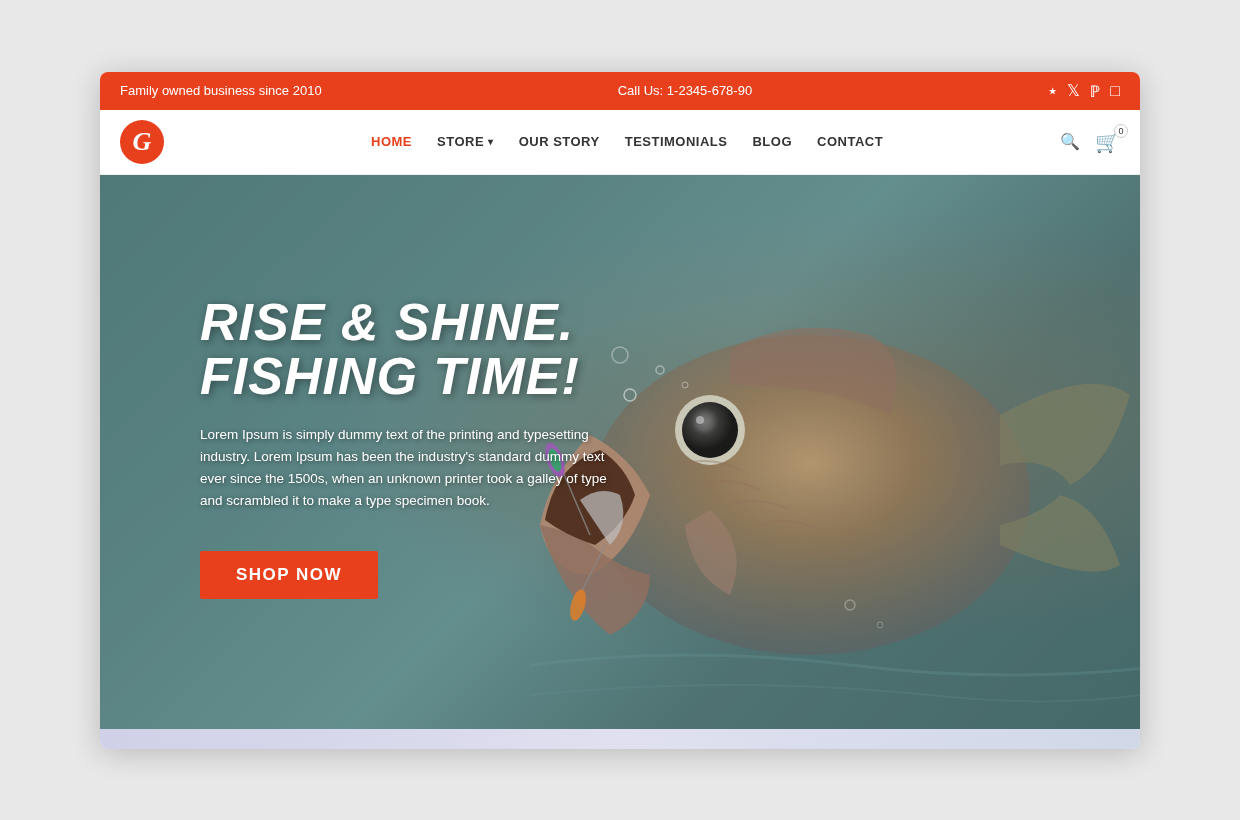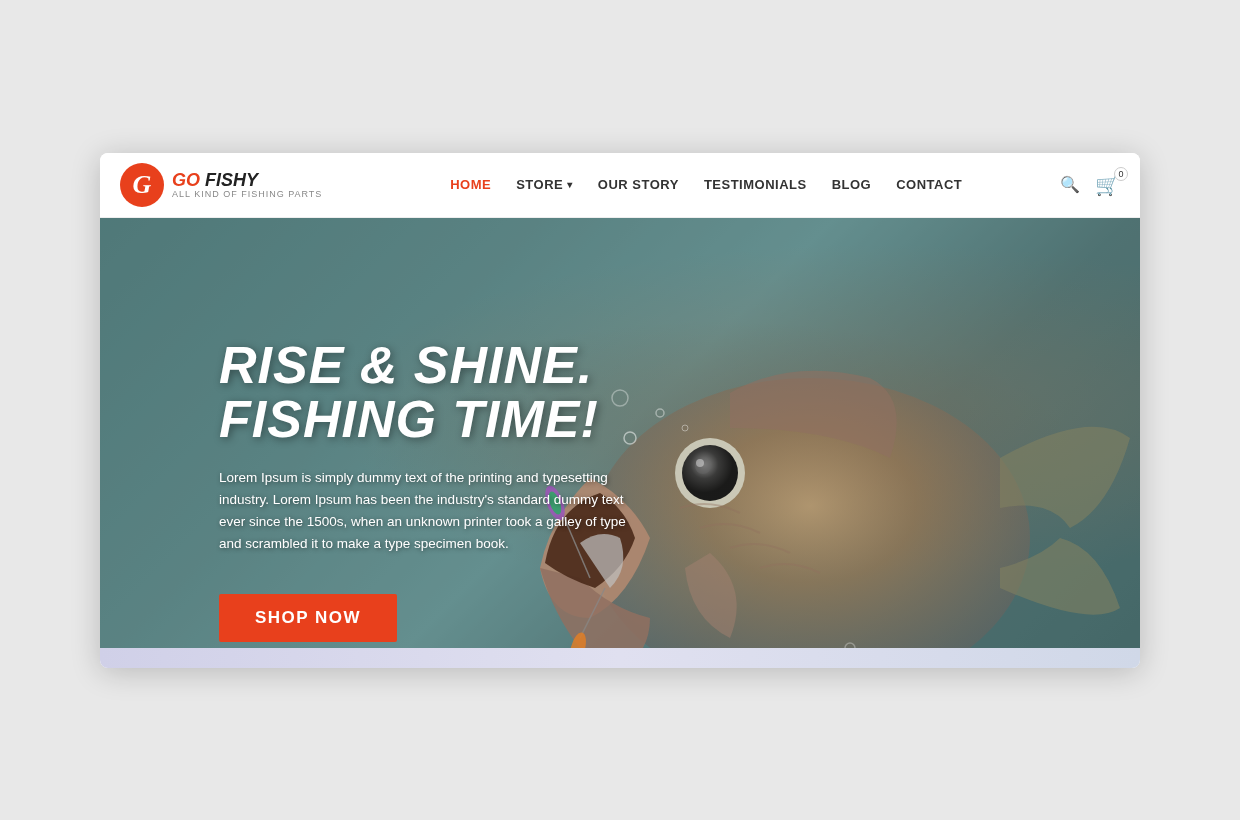--- a/index.html
+++ b/index.html
@@ -169,24 +169,23 @@
       border-radius: 50%;
       display: flex;
       align-items: center;
       justify-content: center;
     }
 
     
     .hero {
       position: relative;
       width: 100%;
-      height: 430px;
+      height: 554px;
       overflow: hidden;
       background: #4a7a7a;
-      padding-left: 19px;
     }
 
     .hero-bg {
       position: absolute;
       inset: 0;
       background: 
         radial-gradient(ellipse at 75% 45%, rgba(180,130,90,0.4) 0%, transparent 50%),
         radial-gradient(ellipse at 60% 55%, rgba(100,80,60,0.3) 0%, transparent 40%),
         linear-gradient(135deg, #5a8a8a 0%, #6a9999 30%, #7aacac 50%, #5a8080 70%, #4a7070 100%);
     }
@@ -251,31 +250,39 @@
       top: 40px;
       width: 640px;
       height: 560px;
     }
   </style>
 </head>
 <body>
 
 <div class="browser-window">
 
+  <div class="top-bar">
+    <div class="top-bar-left">
+      <span>Family owned business since 2010</span>
+    </div>
+    <div class="top-bar-center">
+      <span>Call Us: 1-2345-678-90</span>
+    </div>
+    <div class="top-bar-social">
+      <span class="social-icon">٭</span>
+      <span class="social-icon">𝕏</span>
+      <span class="social-icon">ℙ</span>
+      <span class="social-icon">□</span>
+    </div>
+  </div>
 
   <div class="navbar">
     <div class="logo-area">
       <div class="logo-icon">
         <span style="font-family:serif; font-size:26px; font-style:italic; font-weight:bold;">G</span>
-      </div>
-      <div class="logo-text">
-        <div class="logo-title">
-          <span style="color:#e8401c;">GO</span> <span style="color:#222;">FISHY</span>
-        </div>
-        <div class="logo-subtitle">ALL KIND OF FISHING PARTS</div>
       </div>
     </div>
 
     <div class="nav-links">
       <a class="nav-link active">HOME</a>
       <a class="nav-link">
         <span>STORE</span>
         <span class="dropdown-arrow">▾</span>
       </a>
       <a class="nav-link">OUR STORY</a>

